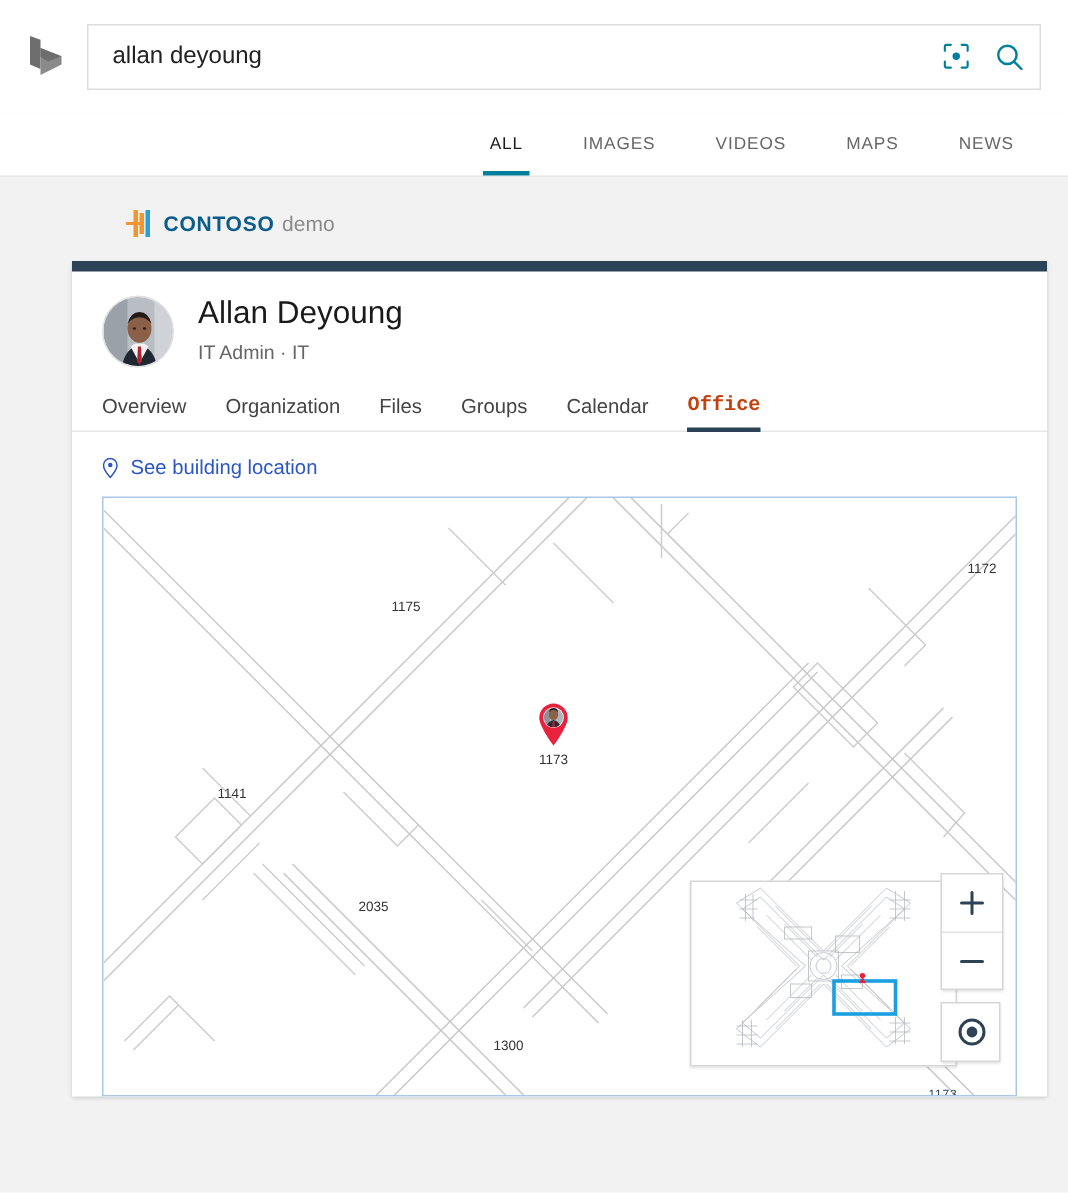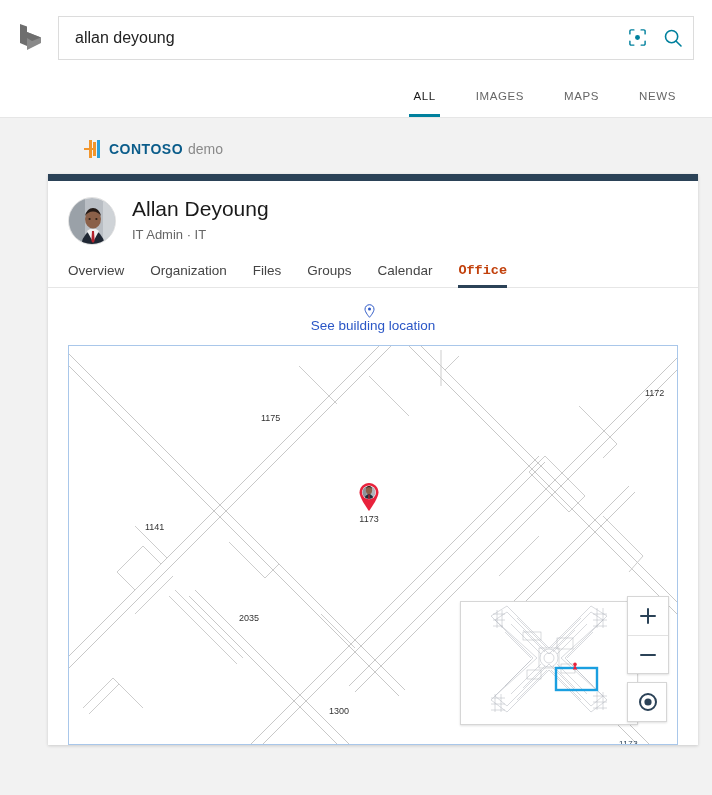--- a/index.html
+++ b/index.html
@@ -140,21 +140,20 @@
   }
 
   .office-body { padding: 16px 20px 0 20px; }
   .office-number { font-size: 21px; color: #1a1a1a; margin-bottom: 9px; }
   .building-link {
     display: flex; align-items: center;
     font-size: 13.5px;
     color: #2a56c6;
     cursor: pointer;
     margin-bottom: 12px;
-    flex-direction: column;
   }
   .building-link .pin-ico { margin-right: 8px; display: flex; }
 
   
   .map-wrap {
     position: relative;
     height: 400px;
     margin: 0 0 0 0;
     border: 1px solid #a9c7ea;
     background: #ffffff;
@@ -255,20 +254,23 @@
 </div>
 
 <div class="nav-bar">
   <div class="nav-item active">
     <span>ALL</span>
   </div>
   <div class="nav-item">
     <span>IMAGES</span>
   </div>
   <div class="nav-item">
+    <span>VIDEOS</span>
+  </div>
+  <div class="nav-item">
     <span>MAPS</span>
   </div>
   <div class="nav-item">
     <span>NEWS</span>
   </div>
 </div>
 
 <div class="content">
 
   <div class="brand-row">
@@ -390,21 +392,21 @@
           </g>
 
           <g stroke="#cdcdcd" stroke-width="1" fill="none">
             <path d="M14 362 L44 332 L74 362"></path>
             <path d="M20 368 L50 338"></path>
           </g>
         </svg>
 
         <div class="room-label" style="left:576px; top:42px;">1172</div>
         <div class="room-label" style="left:192px; top:67px;">1175</div>
-        <div class="room-label" style="left:76px; top:176px;">1141</div>
+        <div class="room-label" style="left:76px; top:192px;">1141</div>
         <div class="room-label" style="left:170px; top:267px;">2035</div>
         <div class="room-label" style="left:260px; top:360px;">1300</div>
         <div class="room-label" style="left:392px; top:254px;">117</div>
 
         <div class="map-pin" style="left:288px; top:136px;">
           <svg class="pin-shape" viewBox="0 0 24 30" aria-hidden="true">
             <path d="M12 29 C12 29 2.5 16.5 2.5 10.6 C2.5 5.3 6.8 1 12 1 C17.2 1 21.5 5.3 21.5 10.6 C21.5 16.5 12 29 12 29 Z" fill="#e8223c"></path>
             <circle cx="12" cy="10.4" r="6.9" fill="#ffffff"></circle>
             <clipPath id="pinclip">
                 <circle cx="12" cy="10.4" r="6.4"></circle>

